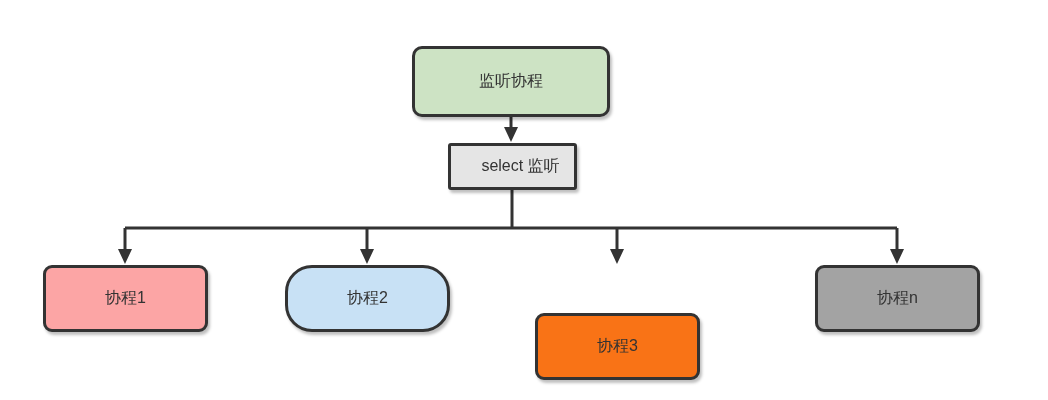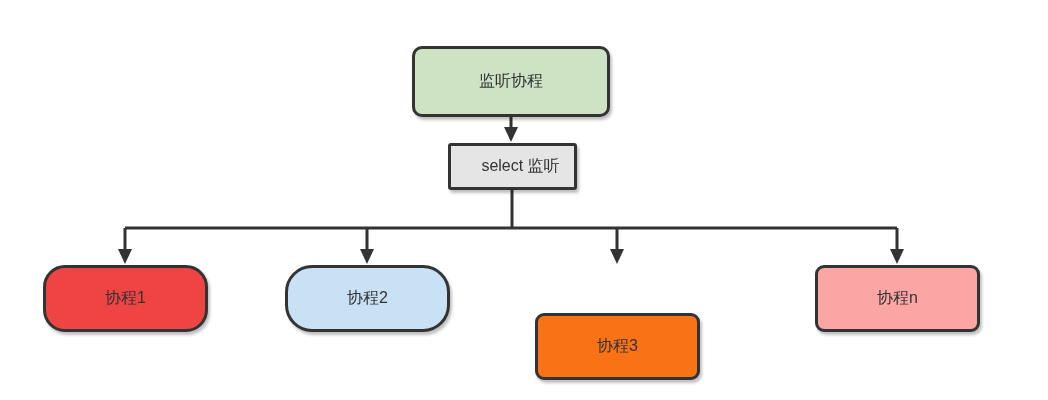--- a/index.html
+++ b/index.html
@@ -84,29 +84,29 @@
   </svg>
 
   <div class="node node-listener" style="background: rgb(205, 227, 196); border-color: rgb(51, 51, 51); margin-top: 16px;">
     <span class="label">监听协程</span>
   </div>
 
   <div class="node node-select" style="background: #e5e5e5; border-color: rgb(51, 51, 51); padding-left: 16px;">
     <span class="label">select 监听</span>
   </div>
 
-  <div class="node node-bottom node-w1" style="background: #ef4444; border-color: rgb(51, 51, 51); border-radius: 22px;">
+  <div class="node node-bottom node-w1" style="background: #fca5a5; border-color: rgb(51, 51, 51);">
     <span class="label">协程1</span>
   </div>
 
   <div class="node node-bottom node-w2" style="background: rgb(200, 225, 245); border-color: rgb(51, 51, 51); border-radius: 27px;">
     <span class="label">协程2</span>
   </div>
 
   <div class="node node-bottom node-w3" style="background: #f97316; border-color: rgb(51, 51, 51); margin-top: 48px;">
     <span class="label">协程3</span>
   </div>
 
-  <div class="node node-bottom node-wn" style="background: #fca5a5; border-color: rgb(51, 51, 51); justify-content: center;">
+  <div class="node node-bottom node-wn" style="background: #a3a3a3; border-color: rgb(51, 51, 51); justify-content: center;">
     <span class="label">协程n</span>
   </div>
 
 </div>
 
 </body></html>

